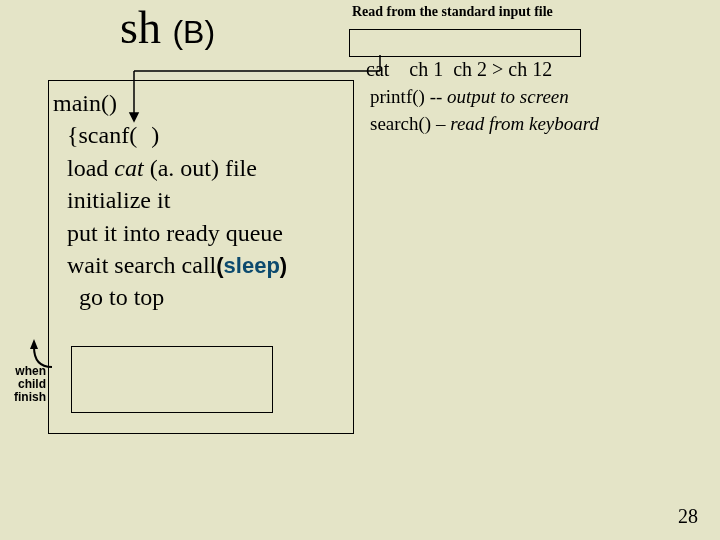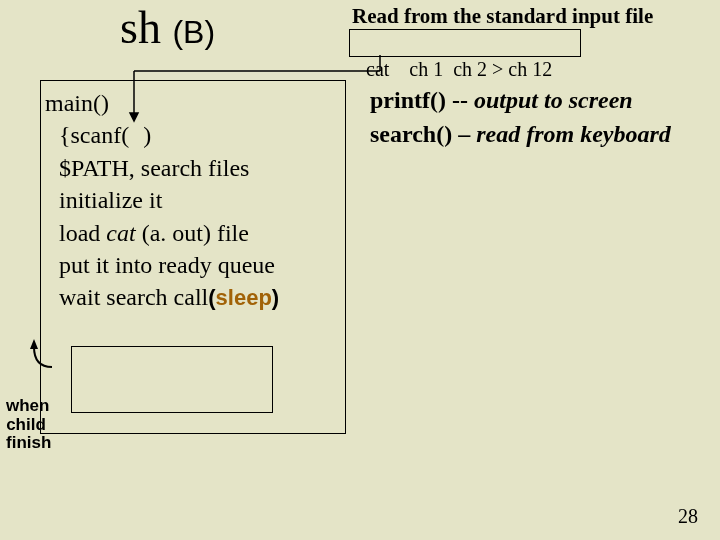--- a/index.html
+++ b/index.html
@@ -19,72 +19,70 @@
     font-size: 46px;
   }
   .title-b {
     font-family: Arial, sans-serif;
     font-size: 32px;
   }
   .stdin-label {
     position: absolute;
     top: 4px;
     left: 352px;
-    font-size: 21px;
+    font-size: 14px;
     font-weight: bold;
   }
   .cmd-box {
     position: absolute;
     top: 29px;
     left: 349px;
     width: 218px;
     height: 26px;
     border: 1px solid #000;
     font-size: 20px;
     padding: 0 6px;
     line-height: 26px;
     white-space: pre;
   }
   .code-box {
     position: absolute;
     top: 80px;
-    left: 40px;
+    left: 48px;
     width: 290px;
     height: 340px;
     border: 1.5px solid #000;
     padding: 6px 10px 6px 4px;
     font-size: 24px;
     line-height: 1.35;
   }
   .code-box .ln { white-space: nowrap; }
   .i1 { padding-left: 14px; }
   .i2 { padding-left: 26px; }
   .sans-bold { font-family: Arial, sans-serif; font-weight: bold; font-size: 22px; }
-  .sleep { color: #a16207; font-family: Arial, sans-serif; font-weight: bold; font-size: 22px; }
+  .sleep { color: #0c4a6e; font-family: Arial, sans-serif; font-weight: bold; font-size: 22px; }
   em.keep { font-style: italic; }
   .right-notes {
     position: absolute;
     top: 84px;
     left: 370px;
-    font-size: 24px;
+    font-size: 19px;
     line-height: 1.4;
-    font-weight: bold;
   }
   .right-notes .fn { font-style: italic; }
   .side-note {
     position: absolute;
     top: 365px;
     left: 6px;
     width: 40px;
     font-family: Arial, sans-serif;
-    font-size: 17px;
+    font-size: 12px;
     font-weight: bold;
     line-height: 1.1;
-    text-align: center;
-    margin-top: 32px;
+    text-align: right;
   }
   .arrow-curved {
     position: absolute;
     top: 339px;
     left: 30px;
     width: 26px;
     height: 30px;
   }
   .pagenum {
     position: absolute;
@@ -123,29 +121,29 @@
   <line x1="380" y1="16" x2="134" y2="16"></line>
   <line x1="134" y1="16" x2="134" y2="60"></line>
   <polygon points="134,66 130,58 138,58" fill="#000"></polygon>
 </svg>
 
 <div class="code-box">
   <div class="ln">main()</div>
   <div class="ln i1">
     <span>{scanf(</span><span style="display:inline-block;width:14px;"></span><span>)</span>
   </div>
-  <div class="ln i1">$PATH, search files</div>
-  <div class="ln i1">initialize it</div>
   <div class="ln i1">
     <span>load </span><em class="keep">cat</em><span> (a. out) file</span>
   </div>
+  <div class="ln i1">initialize it</div>
   <div class="ln i1">put it into ready queue</div>
   <div class="ln i1">
     <span>wait search call</span><span class="sans-bold">(</span><span class="sleep">sleep</span><span class="sans-bold">)</span>
   </div>
+  <div class="ln i2">go to top</div>
 </div>
 
 <div class="small-box" style="top:346px; left:71px; width:200px; height:65px;"></div>
 
 <div class="right-notes">
   <div>
     <span>printf()</span><span> -- </span><span class="fn">output to screen</span>
   </div>
   <div>
     <span>search()</span><span> – </span><span class="fn">read from keyboard</span>

